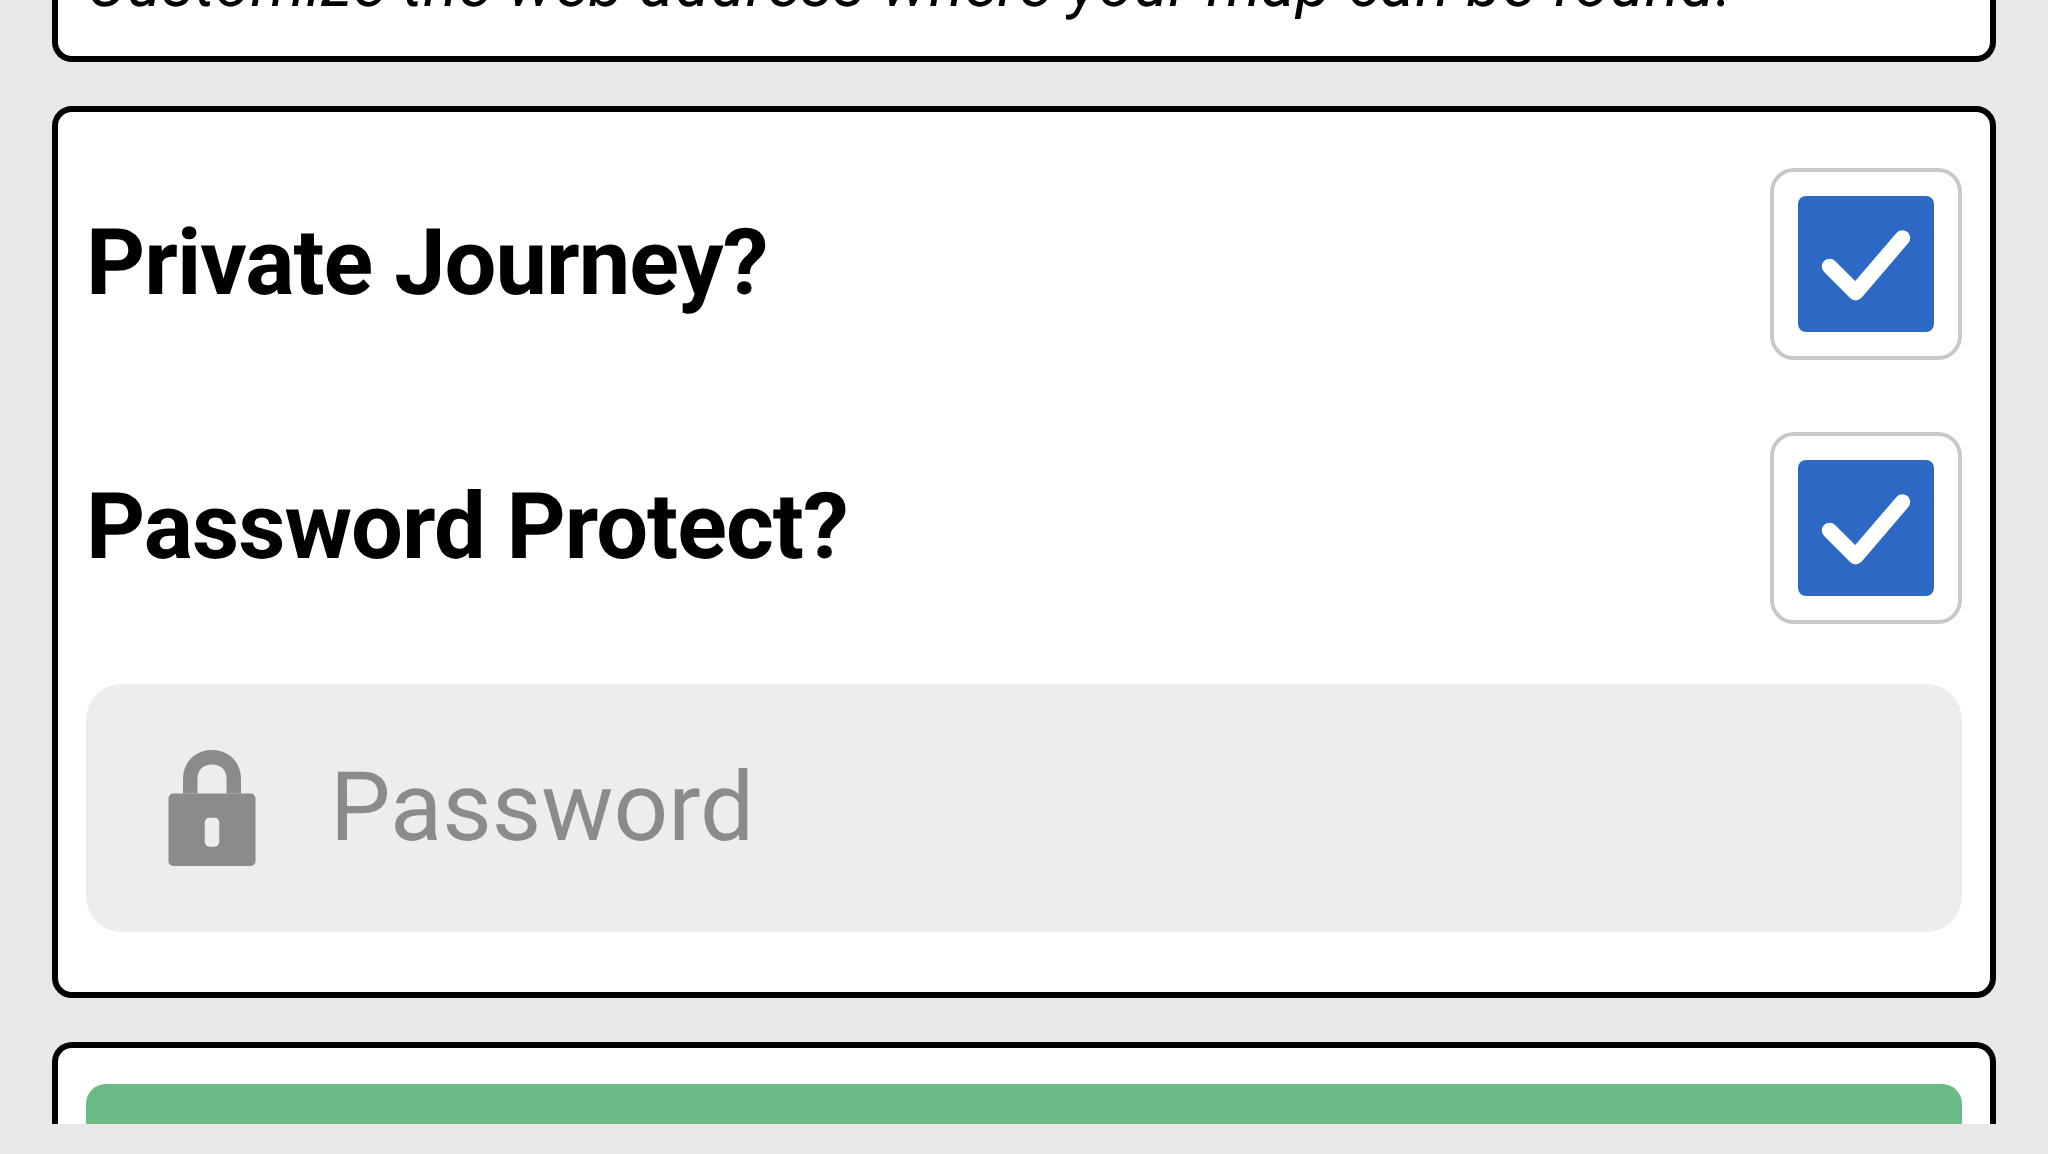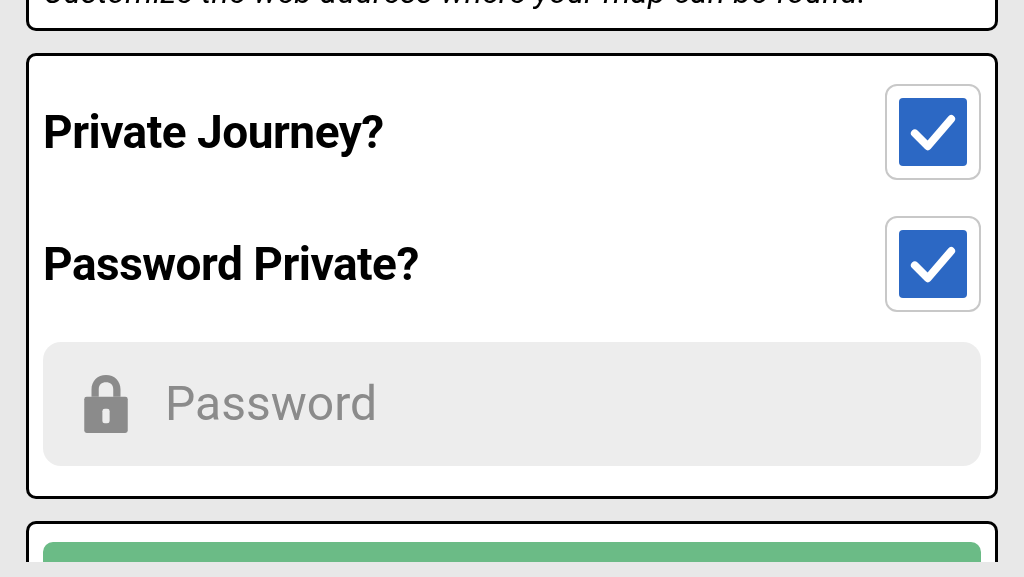--- a/index.html
+++ b/index.html
@@ -133,21 +133,21 @@
     <div class="checkbox-wrap">
       <div class="checkbox-inner">
         <svg viewBox="0 0 40 40">
             <path d="M6 21 L16 31 L34 10"></path>
           </svg>
       </div>
     </div>
   </div>
 
   <div class="option-row">
-    <div class="option-label">Password Private?</div>
+    <div class="option-label">Password Protect?</div>
     <div class="checkbox-wrap">
       <div class="checkbox-inner">
         <svg viewBox="0 0 40 40">
             <path d="M6 21 L16 31 L34 10"></path>
           </svg>
       </div>
     </div>
   </div>
 
   <div class="password-field">

